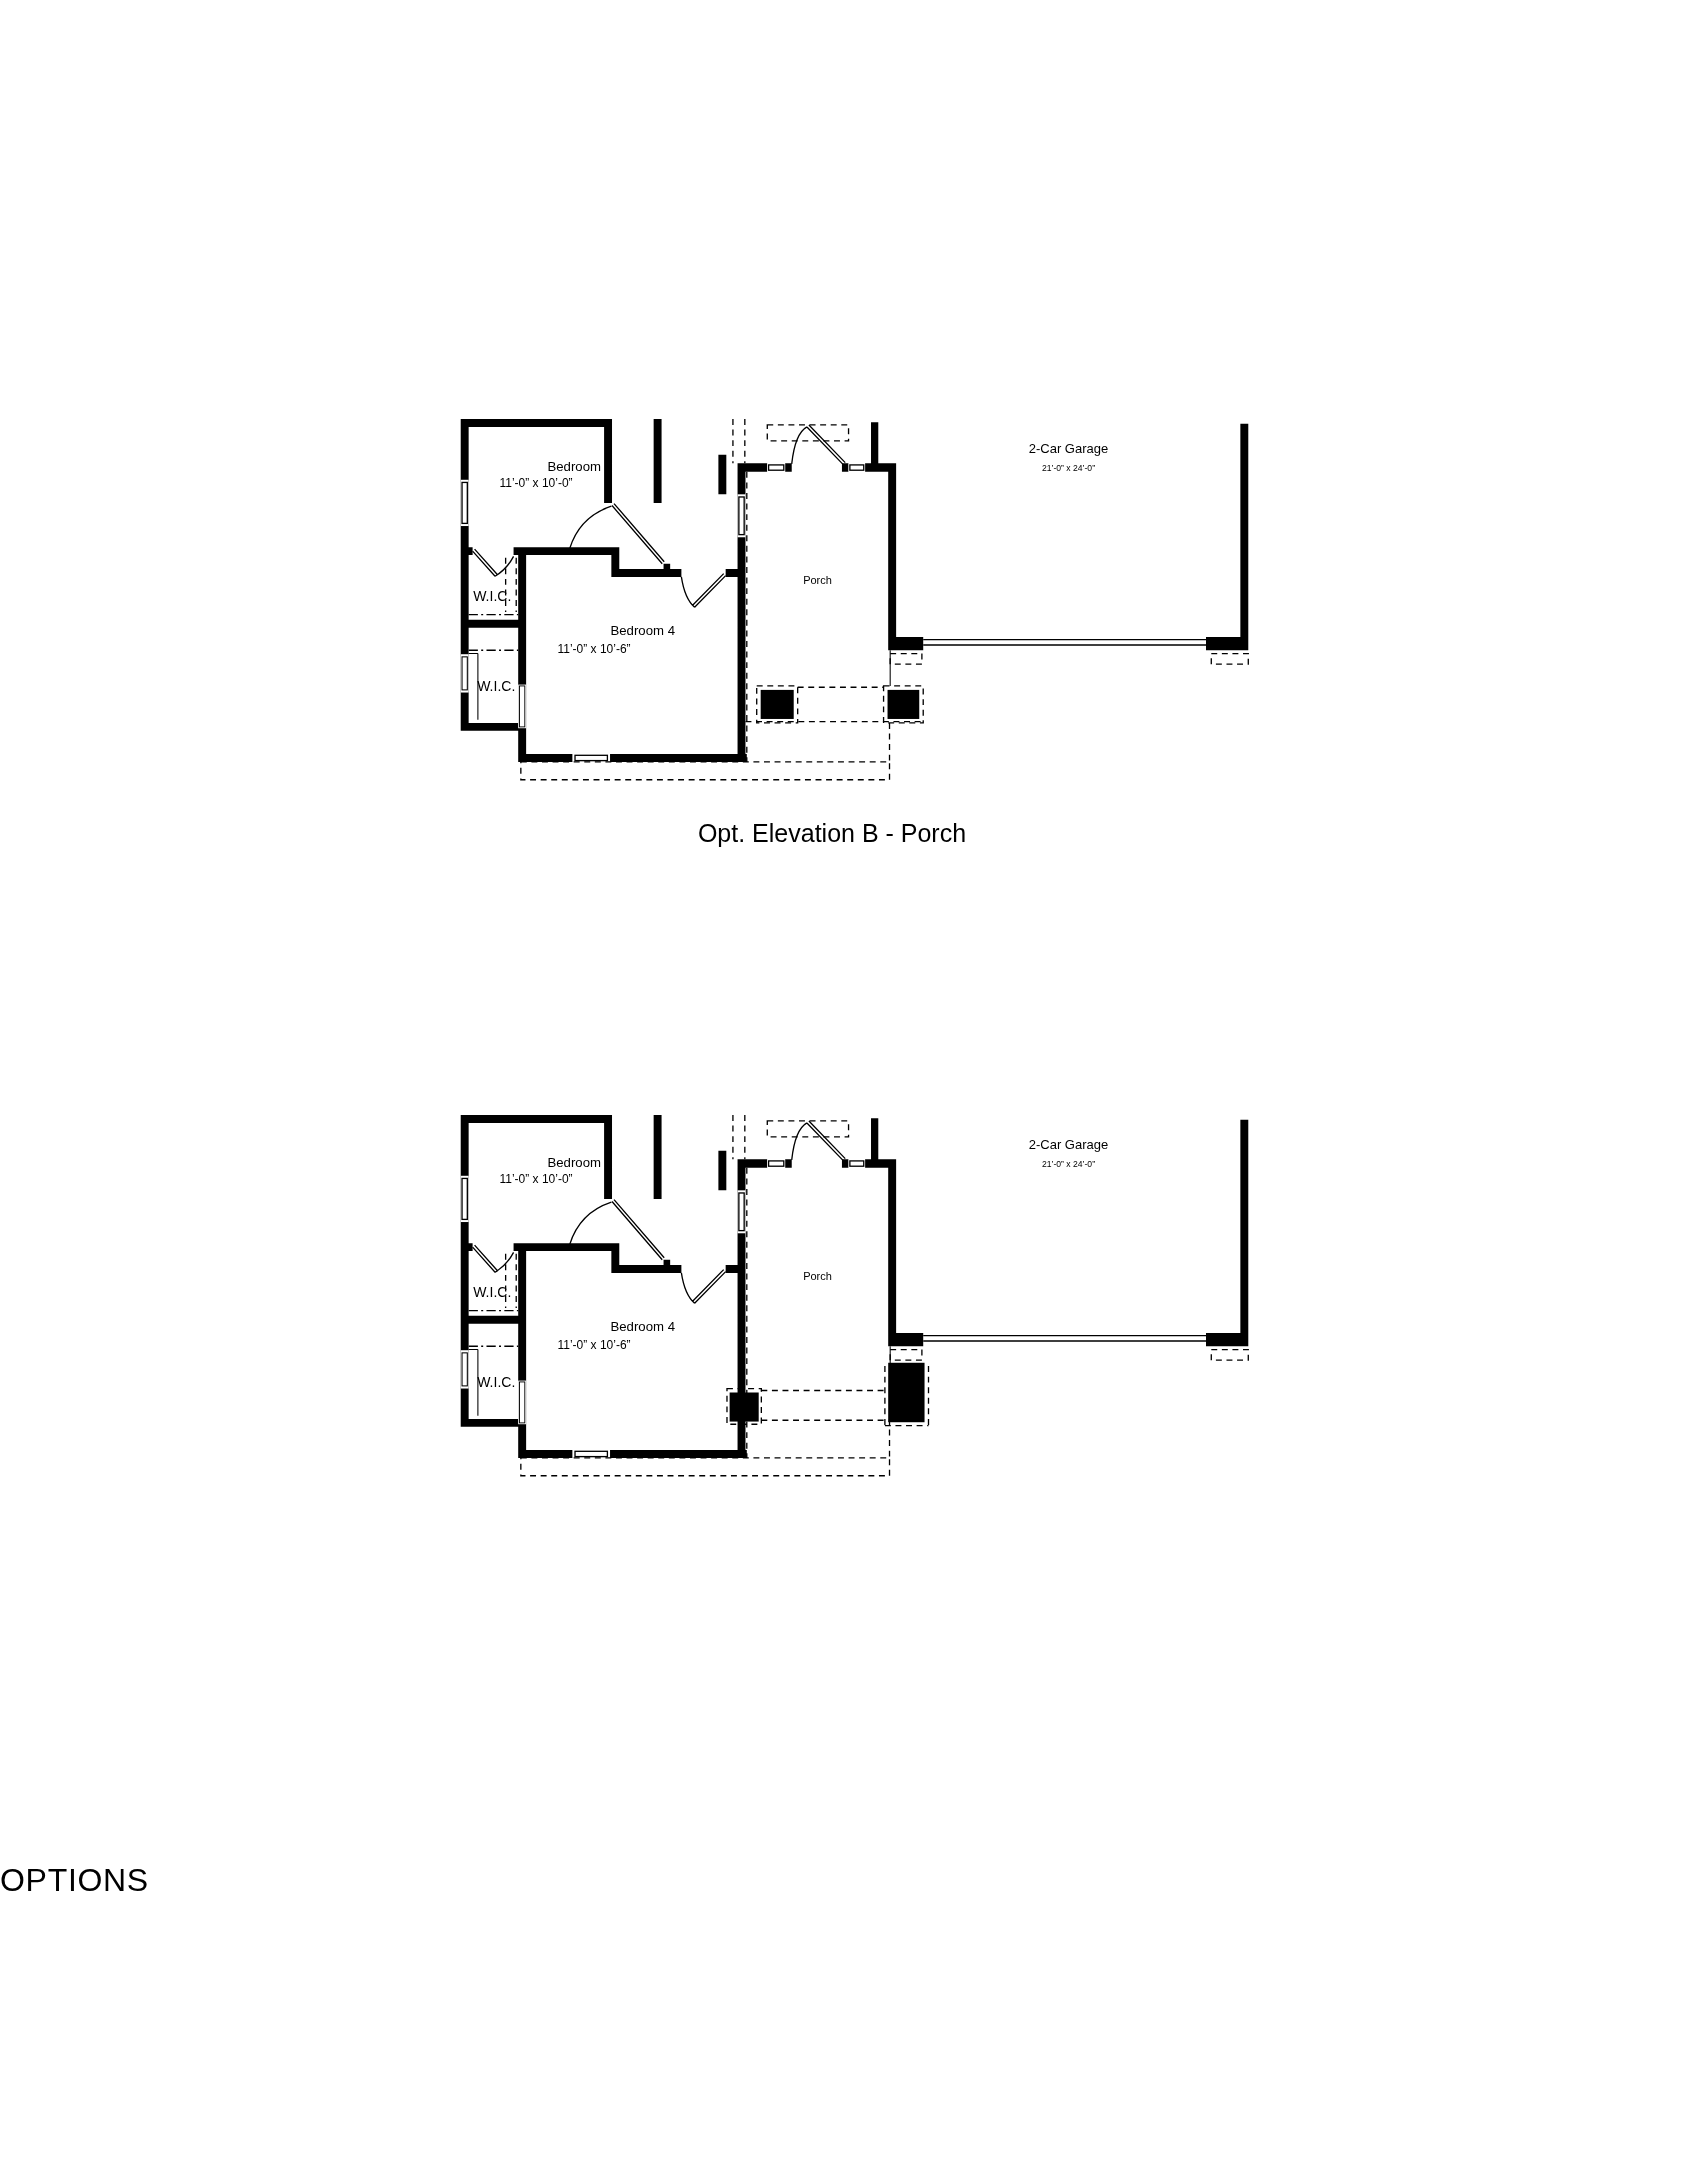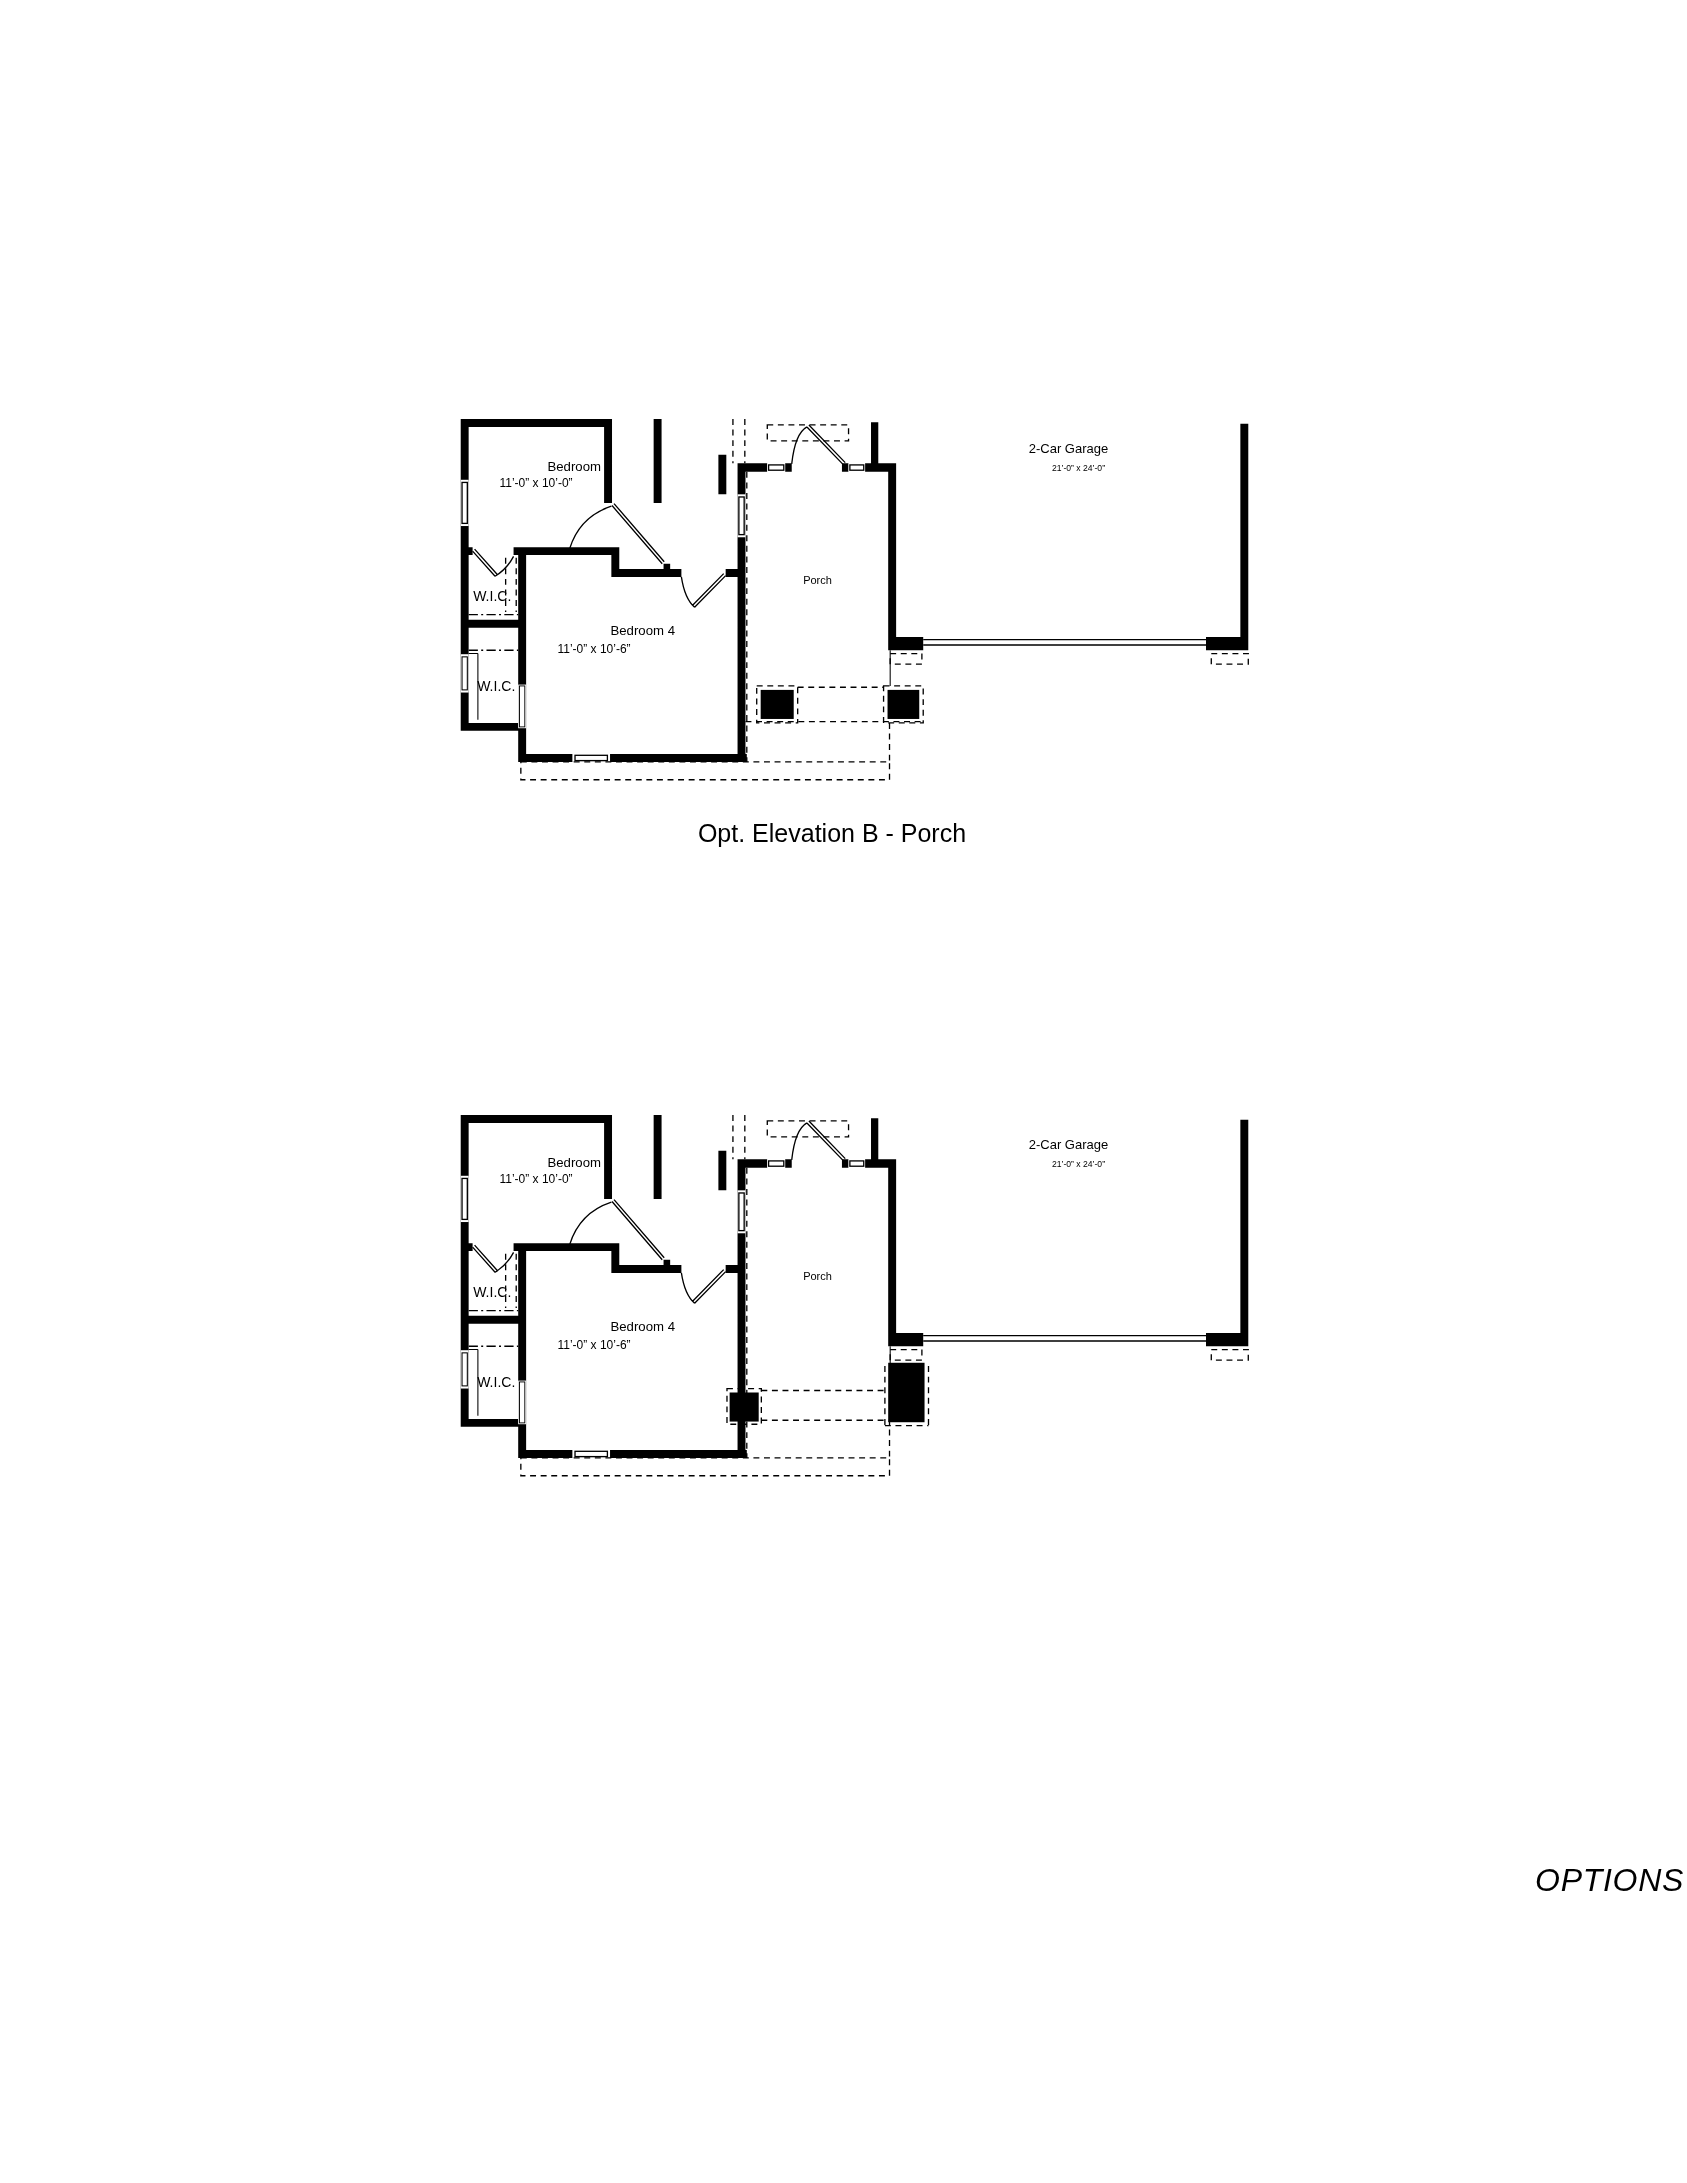--- a/index.html
+++ b/index.html
@@ -13,25 +13,25 @@
   .plan--c{top:1115px;}
   .plan svg{position:absolute;left:0;top:0;}
   .plan--b .cols-c{display:none;}
   .plan--c .cols-b{display:none;}
   .lbl{position:absolute;text-align:center;white-space:nowrap;line-height:1.15;}
   .room-title{font-size:13.2px;text-align:right;}
   .room-dims{font-size:12px;}
   .wic-title{font-size:14px;text-align:right;}
   .porch-title{font-size:11px;}
   .garage-title{font-size:13px;}
-  .garage-dims{font-size:8.6px;padding-left:10px;}
+  .garage-dims{font-size:8.6px;}
   .caption{position:absolute;left:435px;width:794px;text-align:center;font-size:25px;}
   .caption--b{top:819px;}
   .caption--c{top:1530px;}
-  .options-title{position:absolute;left:0;top:1862px;width:1684px;text-align:right;font-size:32px;letter-spacing:0.7px;font-style:italic;}
+  .options-title{position:absolute;left:0;top:1862px;width:1684px;text-align:left;font-size:32px;letter-spacing:0.7px;}
 </style>
 </head>
 <body>
 
 <div class="page">
 
   <div class="plan plan--b">
     <svg width="789" height="370" viewBox="0 0 1192 560">
       <g fill="#000">
         <path d="M0 0h229v12H0z M0 0h12v472H0z M217 0h12v127h-12z M292 0h12v127h-12z M390 54h12v60h-12z M0 194h18v12H0z M80 194h160v12H80z M228 194h12v45h-12z M240 227h94v12h-94z M307 219h10v11h-10z M401 227h30v12h-30z M419 67h12v443h-12z M0 304h99v12H0z M0 460h99v12H0z M87 206h12v313h-12z M87 507h346v12H87z M431 67h33v13h-33z M491 67h10v13h-10z M577 67h10v13h-10z M612 67h47v13h-47z M621 5h11v62h-11z M647 80h12v252h-12z M647 330h53v20h-53z M1128 330h64v20h-64z M1180 7h12v343h-12z"></path>

